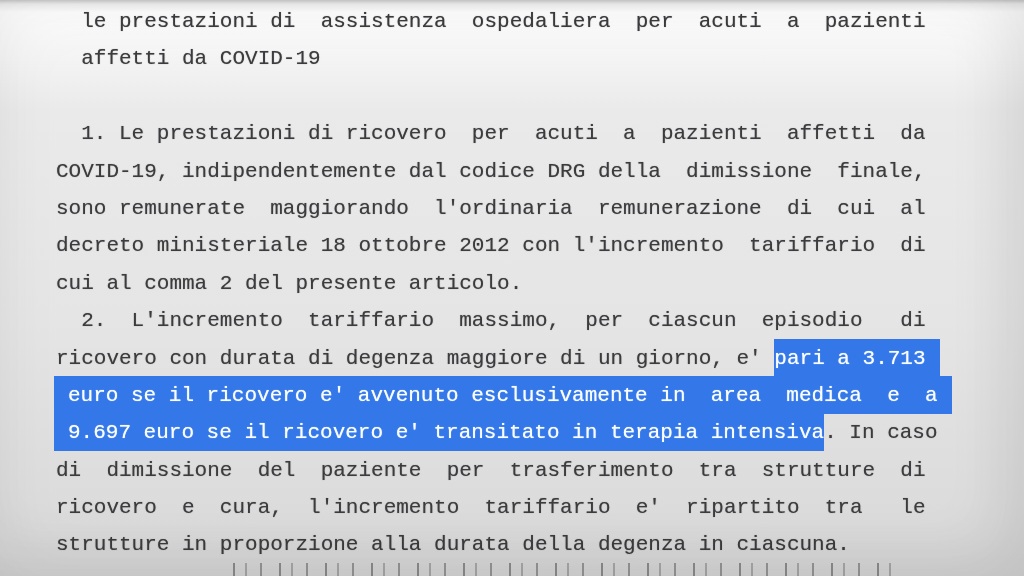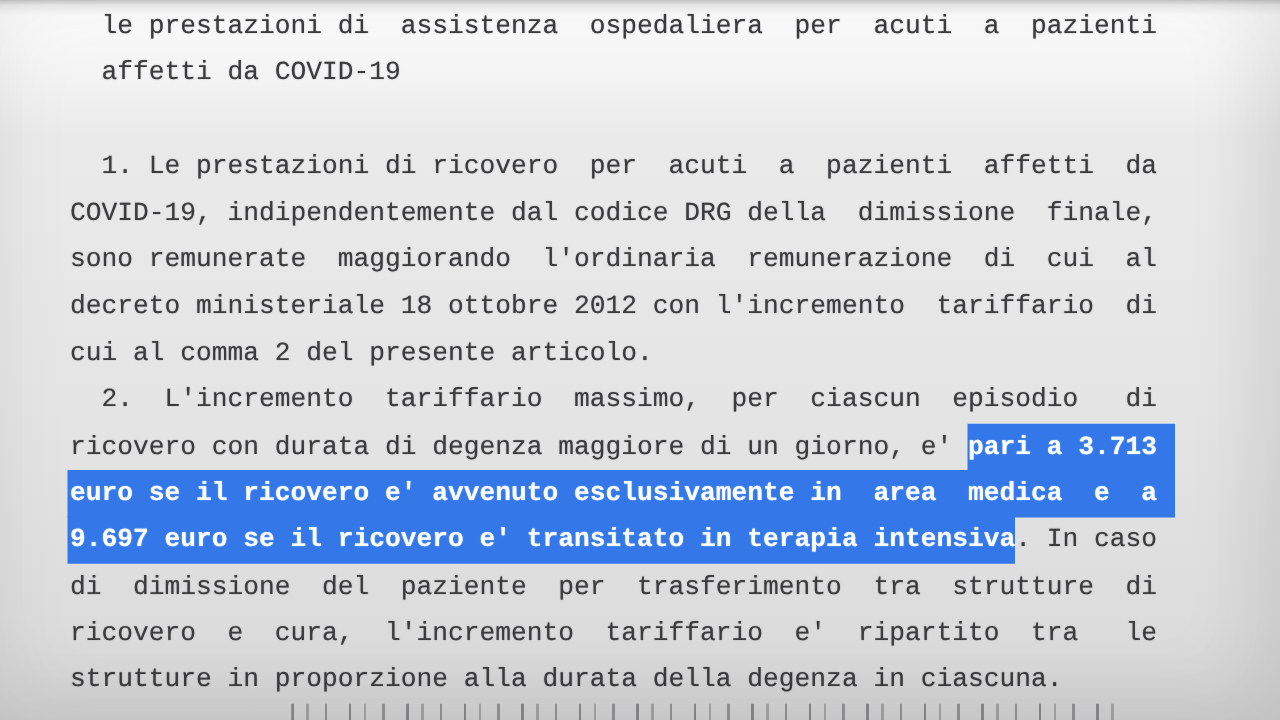--- a/index.html
+++ b/index.html
@@ -41,24 +41,23 @@
   }
   .line {
     height: 37.4px;
   }
   .sel {
     background: #3377e8;
     color: #fafdff;
     text-shadow: 0 0 1px rgba(240,246,255,0.8);
     padding-top: 8px;
     padding-bottom: 7px;
-    font-weight: bold;
   }
   .ext-r { padding-right: 14px; }
-  .ext-l { margin-left: -2px; padding-left: 2px; }
+  .ext-l { margin-left: -2px; padding-left: 14px; }
   .clipped-line {
     position: absolute;
     left: 233px;
     top: 563px;
     width: 670px;
     height: 13px;
     opacity: 0.7;
     filter: blur(0.5px);
     background:
       repeating-linear-gradient(90deg,

